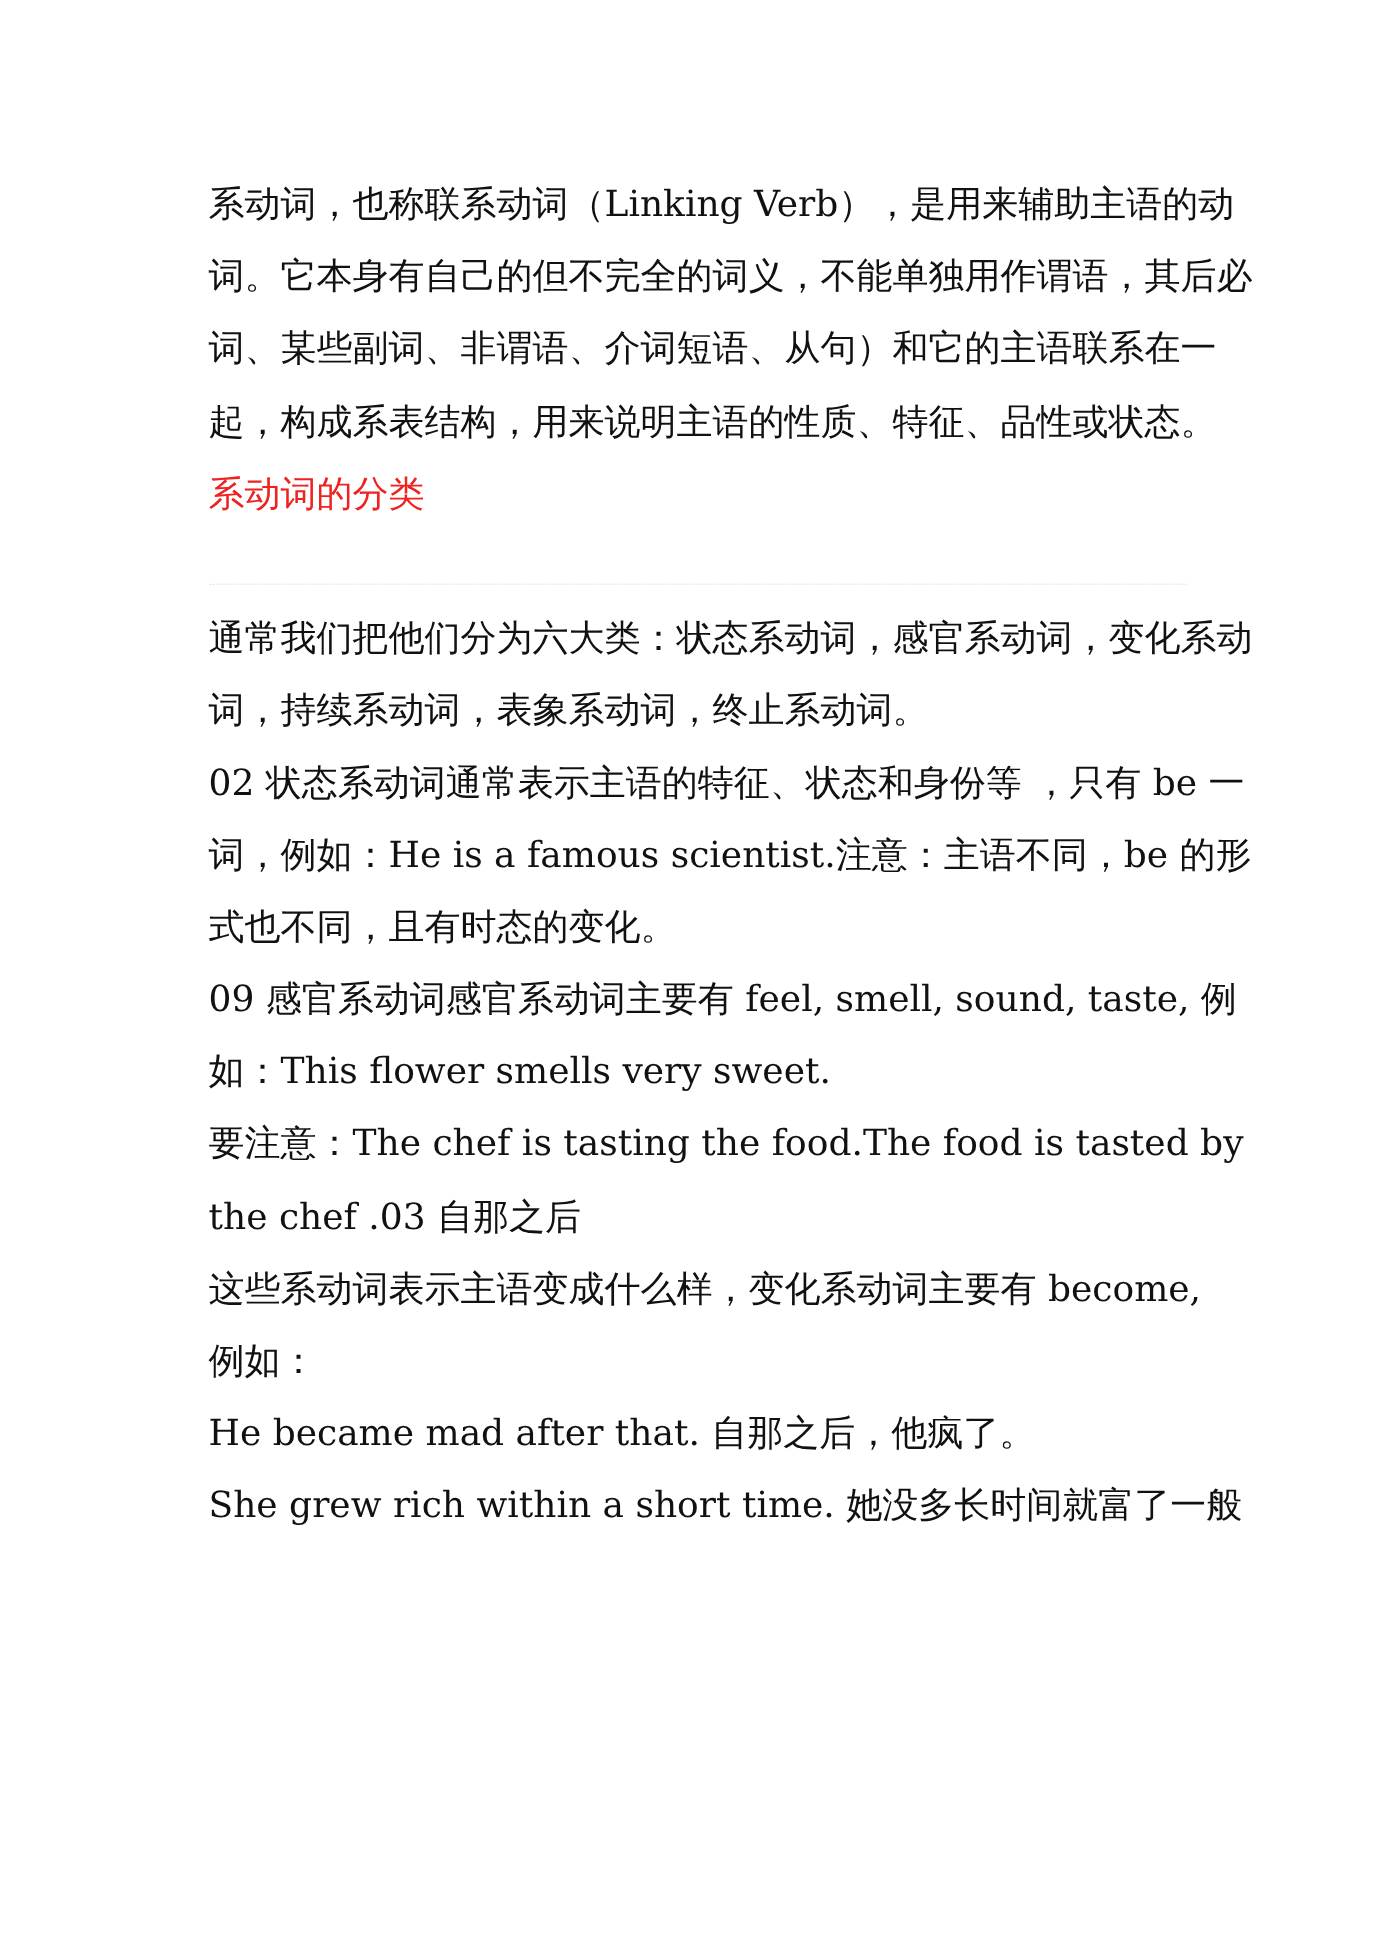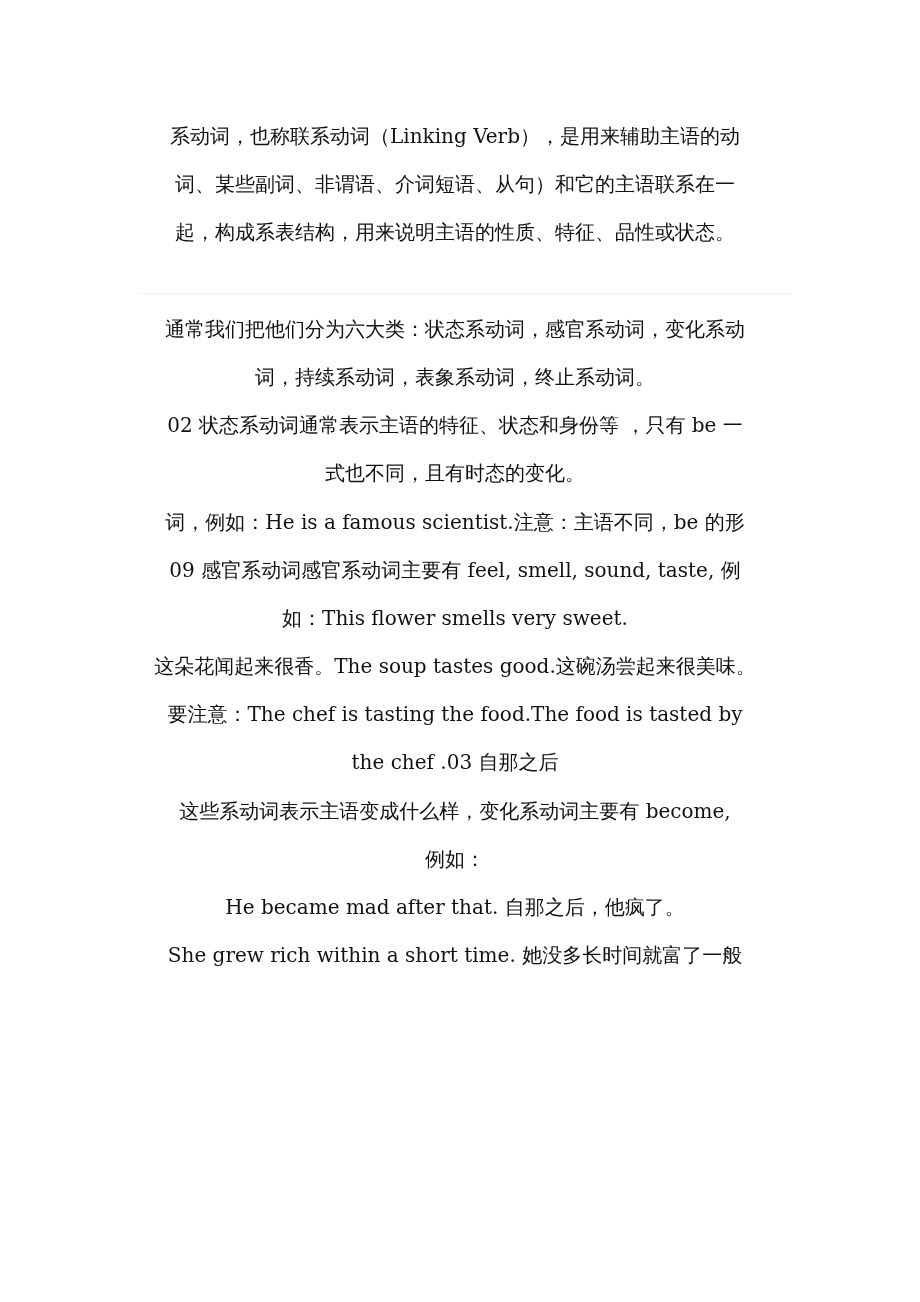--- a/index.html
+++ b/index.html
@@ -15,26 +15,25 @@
       font-family: "DejaVu Serif", "Liberation Serif", serif;
       color: #111111;
     }
     .page {
       position: absolute;
       left: 139px;
       top: 112px;
       width: 632px;
     }
     .line {
-      font-size: 20px;
+      font-size: 24px;
       line-height: 48.2px;
       height: 48.2px;
       white-space: nowrap;
       letter-spacing: 0;
-      text-align: center;
     }
     .heading {
       color: #ee2222;
     }
     .spacer {
       height: 48.2px;
       position: relative;
     }
     .dotted-rule {
       position: absolute;
@@ -43,38 +42,39 @@
       top: 36px;
       border-top: 1px dotted #e6e6e6;
     }
   </style>
 </head>
 <body>
 
 <div class="page">
   <div>
     <div class="line">系动词，也称联系动词（Linking Verb），是用来辅助主语的动</div>
+    <div class="line">词。它本身有自己的但不完全的词义，不能单独用作谓语，其后必</div>
     <div class="line">词、某些副词、非谓语、介词短语、从句）和它的主语联系在一</div>
     <div class="line">起，构成系表结构，用来说明主语的性质、特征、品性或状态。</div>
   </div>
 
+  <div class="line heading">系动词的分类</div>
 
   <div class="spacer">
     <div class="dotted-rule"></div>
   </div>
 
   <div>
     <div class="line">通常我们把他们分为六大类：状态系动词，感官系动词，变化系动</div>
     <div class="line">词，持续系动词，表象系动词，终止系动词。</div>
     <div class="line">02 状态系动词通常表示主语的特征、状态和身份等 ，只有 be 一</div>
+    <div class="line">词，例如：He is a famous scientist.注意：主语不同，be 的形</div>
     <div class="line">式也不同，且有时态的变化。</div>
-    <div class="line">词，例如：He is a famous scientist.注意：主语不同，be 的形</div>
     <div class="line">09 感官系动词感官系动词主要有 feel, smell, sound, taste, 例</div>
     <div class="line">如：This flower smells very sweet.</div>
-    <div class="line">这朵花闻起来很香。The soup tastes good.这碗汤尝起来很美味。</div>
     <div class="line">要注意：The chef is tasting the food.The food is tasted by</div>
     <div class="line">the chef .03 自那之后</div>
     <div class="line">这些系动词表示主语变成什么样，变化系动词主要有 become,</div>
     <div class="line">例如：</div>
     <div class="line">He became mad after that.  自那之后，他疯了。</div>
     <div class="line">She grew rich within a short time.  她没多长时间就富了一般</div>
   </div>
 </div>
 
 </body></html>

